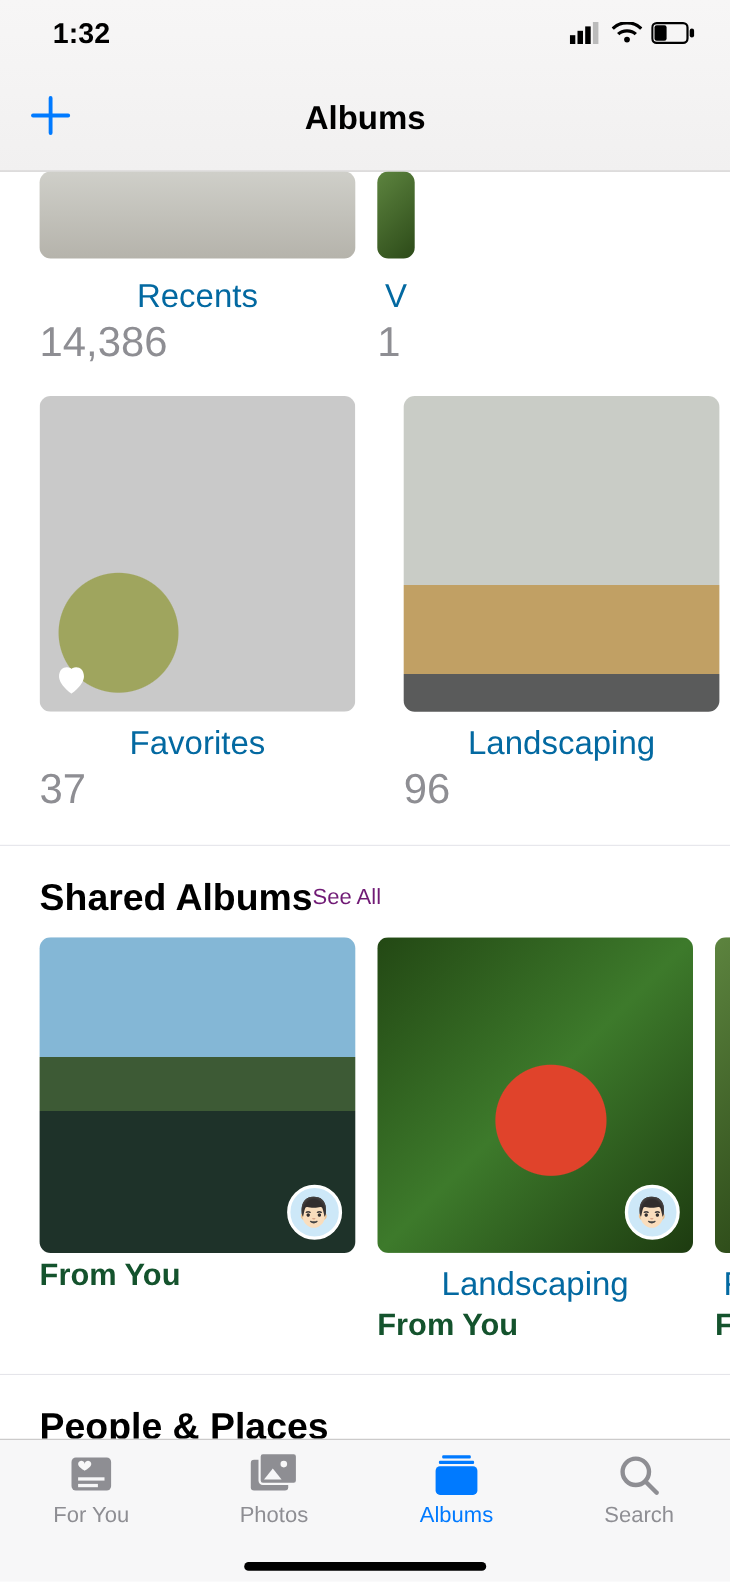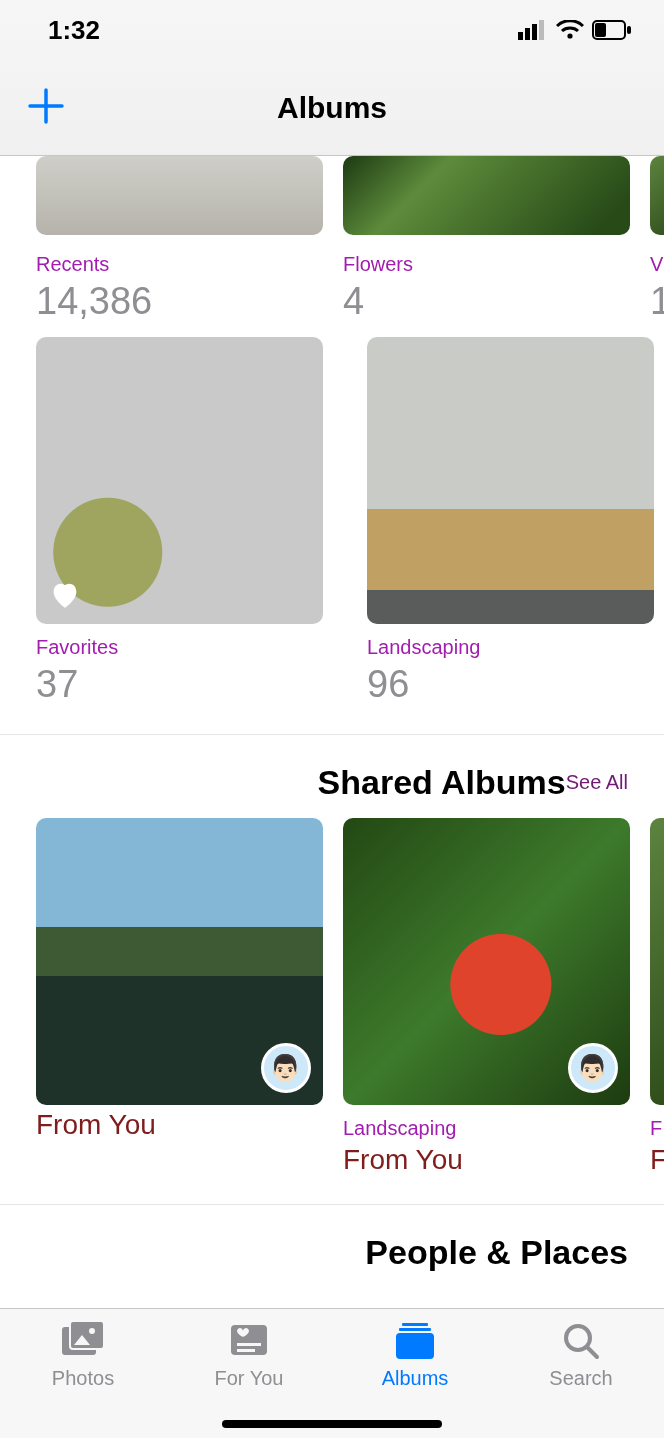--- a/index.html
+++ b/index.html
@@ -67,21 +67,21 @@
   .thumb {
     width: 287px; height: 287px;
     border-radius: 10px;
     background: #8aa07a;
     position: relative;
     overflow: hidden;
   }
   .thumb.partial { width: 34px; }
   .thumb.short { height: 79px; } 
 
-  .album-title { font-size: 20px; margin-top: 12px; color:#a21caf;}
+  .album-title { font-size: 30px; margin-top: 12px; color:#0369a1;text-align:center;}
   .album-count { font-size: 38px; color:#8e8e93; margin-top: 4px; }
 
   .heart-badge {
     position:absolute; left:12px; bottom:12px;
     width:34px;height:34px;
     color:#fff;
   }
 
   .avatar-badge {
     position:absolute; right:12px; bottom:12px;
@@ -91,30 +91,30 @@
     font-size:26px;
   }
 
   
   .row1 { padding-top: 0; }
   .row1 .album-title { margin-top: 18px;}
   .row1 .thumb { height: 79px; }
 
   
   .section-header {
-    display:flex; align-items:center; justify-content:flex-end;
+    display:flex; align-items:center; justify-content:flex-start;
     padding: 28px 36px 16px 36px;
     border-top: 1px solid #e5e5ea;
     margin-top: 28px;
   }
   .section-header h2 { font-size: 34px; font-weight:700; }
   .see-all { color:#701a75; font-size:20px; }
 
   
-  .from-you { font-size: 28px; color:#7f1d1d; margin-top:4px;}
+  .from-you { font-size: 28px; color:#14532d; margin-top:4px;font-weight:bold;}
 
   
   .tabbar {
     position:absolute; bottom:0; left:0; right:0;
     height:130px;
     background: rgba(247,247,248,0.97);
     border-top:1px solid #c7c6c6;
     display:flex;
     justify-content:space-around;
     padding-top:12px;
@@ -181,33 +181,28 @@
 </div>
 
 <div class="content">
 
   <div class="scroll-row row1">
     <div class="album">
       <div class="thumb g-key short"></div>
       <div class="album-title">Recents</div>
       <div class="album-count">14,386</div>
     </div>
-    <div class="album">
-      <div class="thumb g-grass short"></div>
-      <div class="album-title">Flowers</div>
-      <div class="album-count">4</div>
-    </div>
     <div class="album partial">
       <div class="thumb g-leaf short partial"></div>
       <div class="album-title">V</div>
       <div class="album-count">1</div>
     </div>
   </div>
 
-  <div class="scroll-row" style="margin-top:14px;gap:44px;">
+  <div class="scroll-row" style="margin-top:26px;gap:44px;">
     <div class="album">
       <div class="thumb g-wall">
         <svg class="heart-badge" viewBox="0 0 24 24">
             <path fill="#fff" d="M12 21s-8-5.5-8-11.2C4 6 6.4 4 9 4c1.7 0 3 1 3 1s1.3-1 3-1c2.6 0 5 2 5 5.8C20 15.5 12 21 12 21z"></path>
           </svg>
       </div>
       <div class="album-title">Favorites</div>
       <div class="album-count">37</div>
     </div>
     <div class="album">
@@ -249,37 +244,37 @@
   </div>
 
   <div class="section-header">
     <h2>People &amp; Places</h2>
   </div>
 
 </div>
 
 <div class="tabbar">
   <div class="tab">
+    <svg width="44" height="40" viewBox="0 0 44 40">
+      <rect x="4" y="4" width="36" height="30" rx="4" fill="#8e8e93"></rect>
+      <path d="M12 12 c0-2 2-3 3-3 s3 1 3 3 c0 3-6 6-6 6 s-6-3-6-6 c0-2 2-3 3-3 s3 1 3 3" transform="translate(4,-2)" fill="#f7f7f8"></path>
+      <rect x="10" y="22" width="24" height="3" fill="#f7f7f8"></rect>
+      <rect x="10" y="28" width="18" height="3" fill="#f7f7f8"></rect>
+    </svg>
+    <div class="tab-label">For You</div>
+  </div>
+  <div class="tab">
     <svg width="46" height="40" viewBox="0 0 46 40">
       <rect x="2" y="6" width="34" height="28" rx="3" fill="#8e8e93"></rect>
       <rect x="10" y="0" width="34" height="28" rx="3" fill="#8e8e93" stroke="#f7f7f8" stroke-width="2"></rect>
       <polygon points="14,24 22,14 30,24" fill="#f7f7f8"></polygon>
       <circle cx="32" cy="10" r="3" fill="#f7f7f8"></circle>
     </svg>
     <div class="tab-label">Photos</div>
   </div>
-  <div class="tab">
-    <svg width="44" height="40" viewBox="0 0 44 40">
-      <rect x="4" y="4" width="36" height="30" rx="4" fill="#8e8e93"></rect>
-      <path d="M12 12 c0-2 2-3 3-3 s3 1 3 3 c0 3-6 6-6 6 s-6-3-6-6 c0-2 2-3 3-3 s3 1 3 3" transform="translate(4,-2)" fill="#f7f7f8"></path>
-      <rect x="10" y="22" width="24" height="3" fill="#f7f7f8"></rect>
-      <rect x="10" y="28" width="18" height="3" fill="#f7f7f8"></rect>
-    </svg>
-    <div class="tab-label">For You</div>
-  </div>
   <div class="tab active">
     <svg width="50" height="40" viewBox="0 0 50 40">
       <rect x="12" y="2" width="26" height="3" rx="1" fill="#007aff"></rect>
       <rect x="9" y="7" width="32" height="3" rx="1" fill="#007aff"></rect>
       <rect x="6" y="12" width="38" height="26" rx="4" fill="#007aff"></rect>
     </svg>
     <div class="tab-label">Albums</div>
   </div>
   <div class="tab">
     <svg width="40" height="40" viewBox="0 0 40 40">

